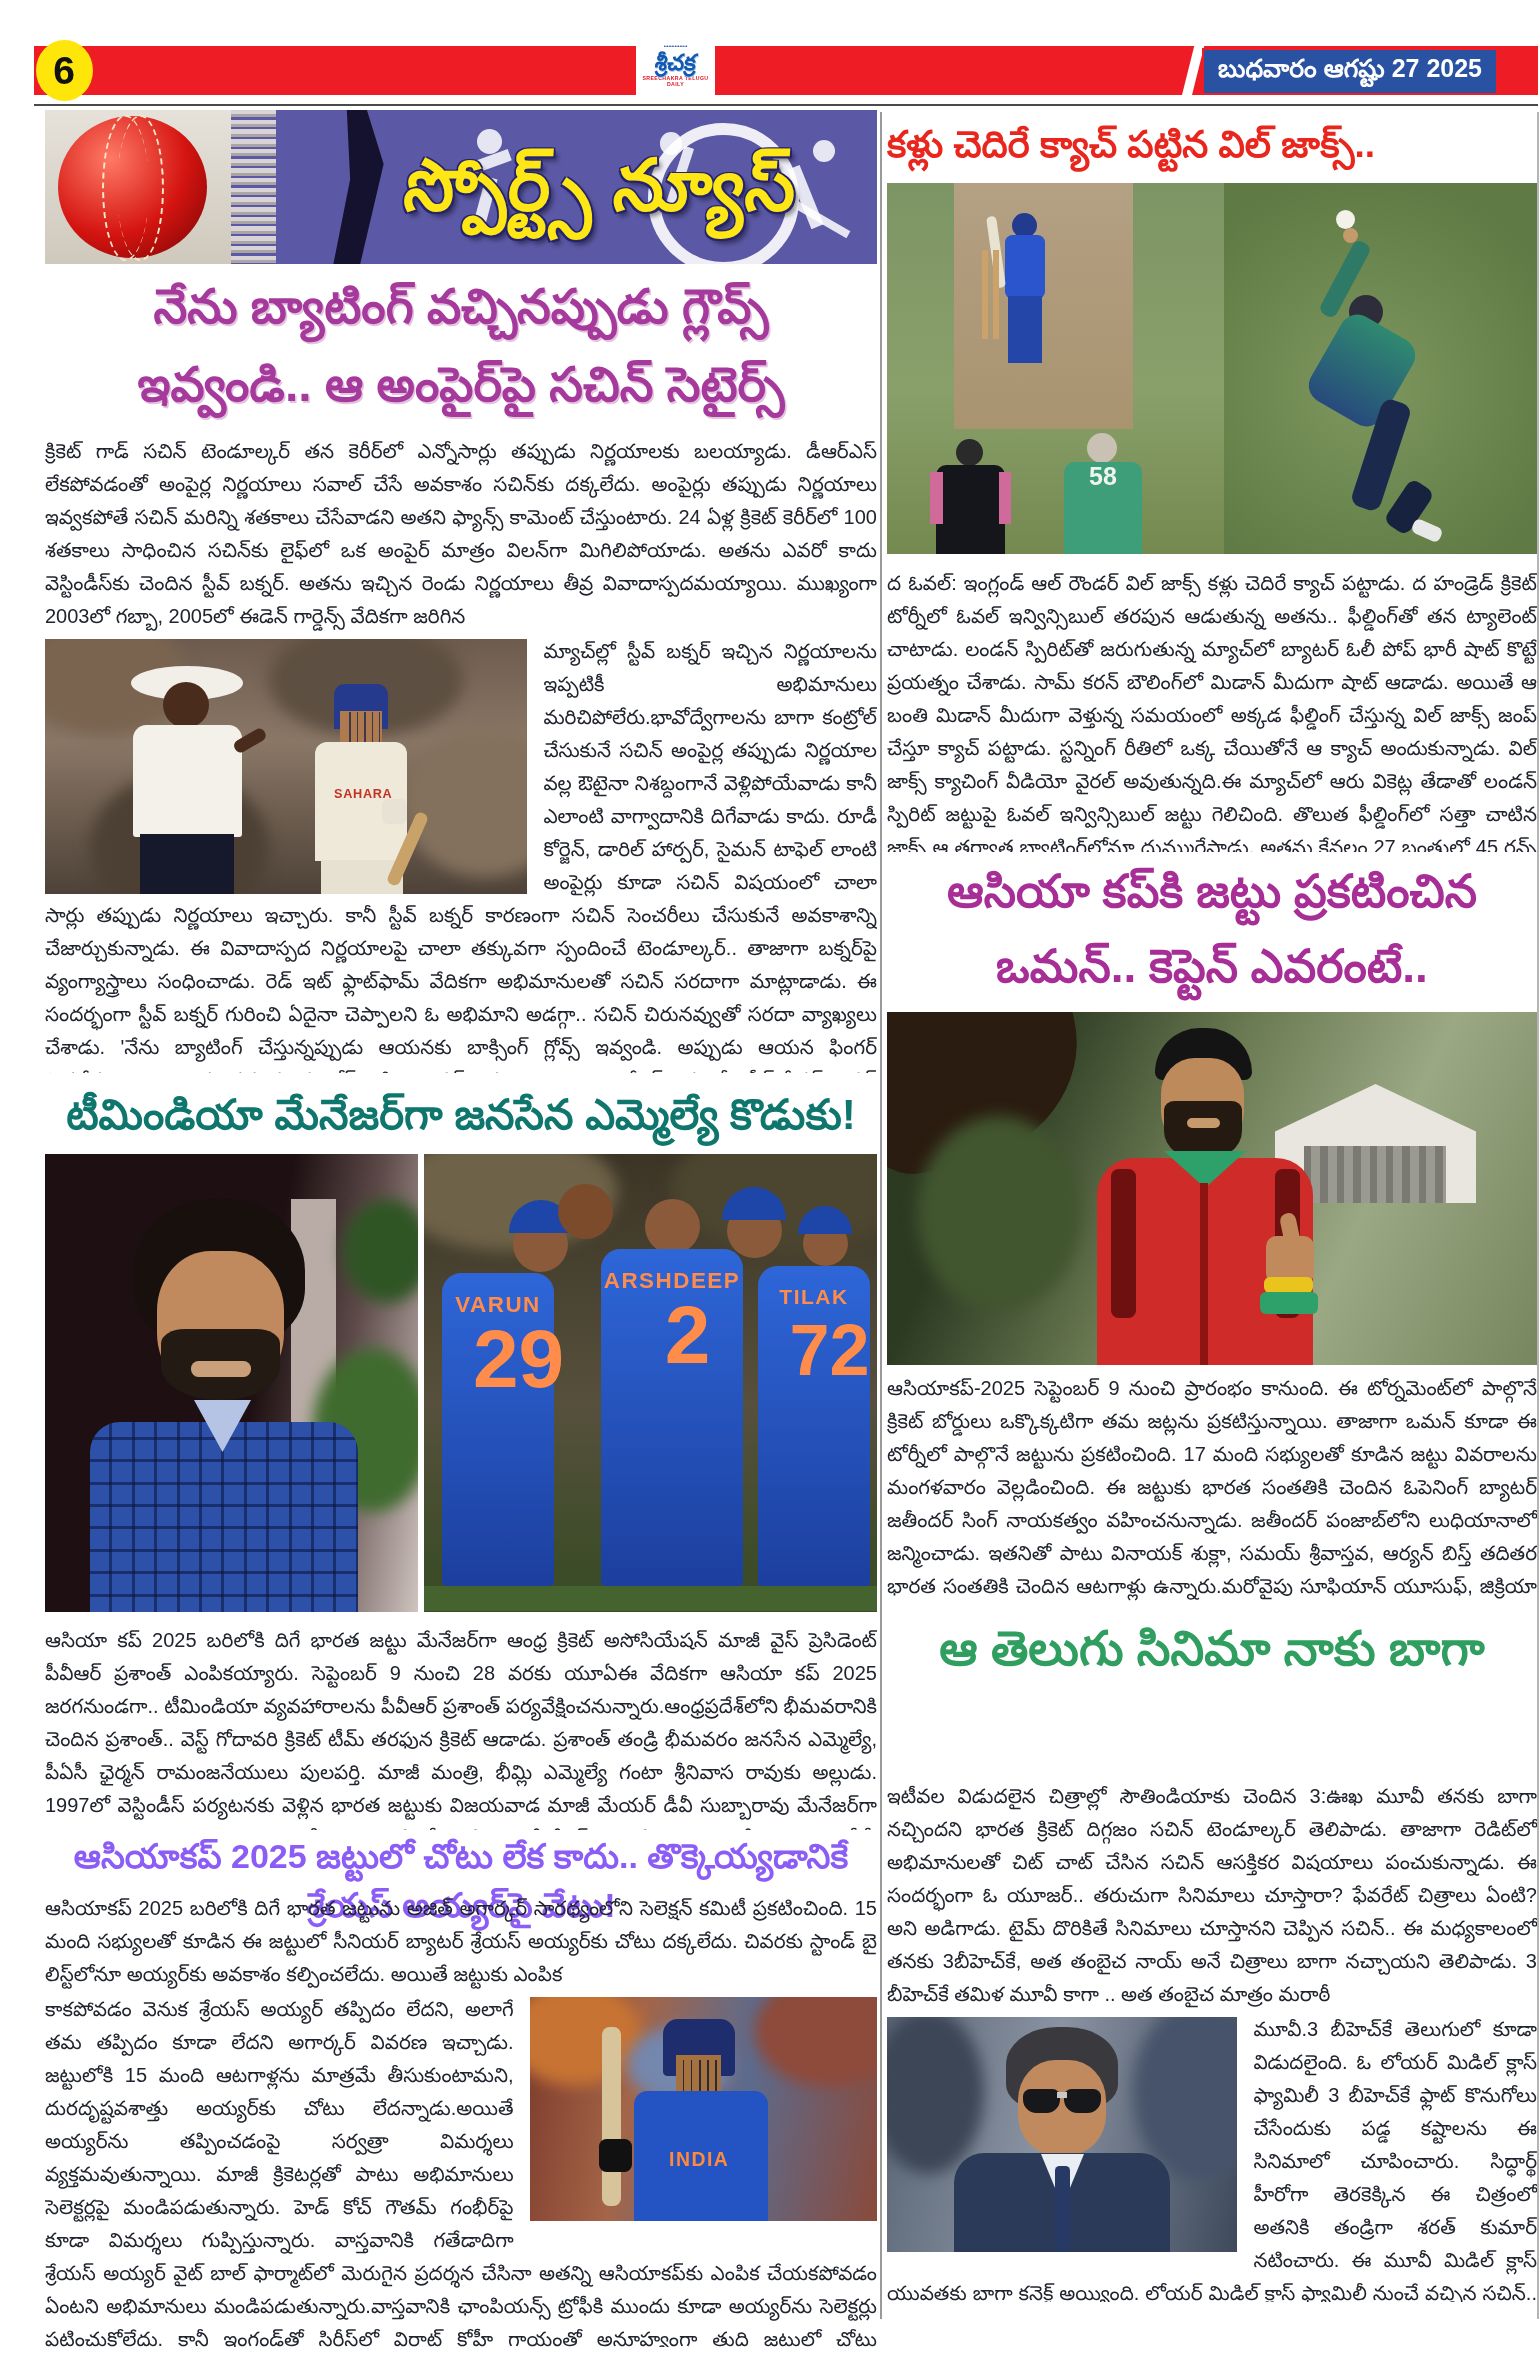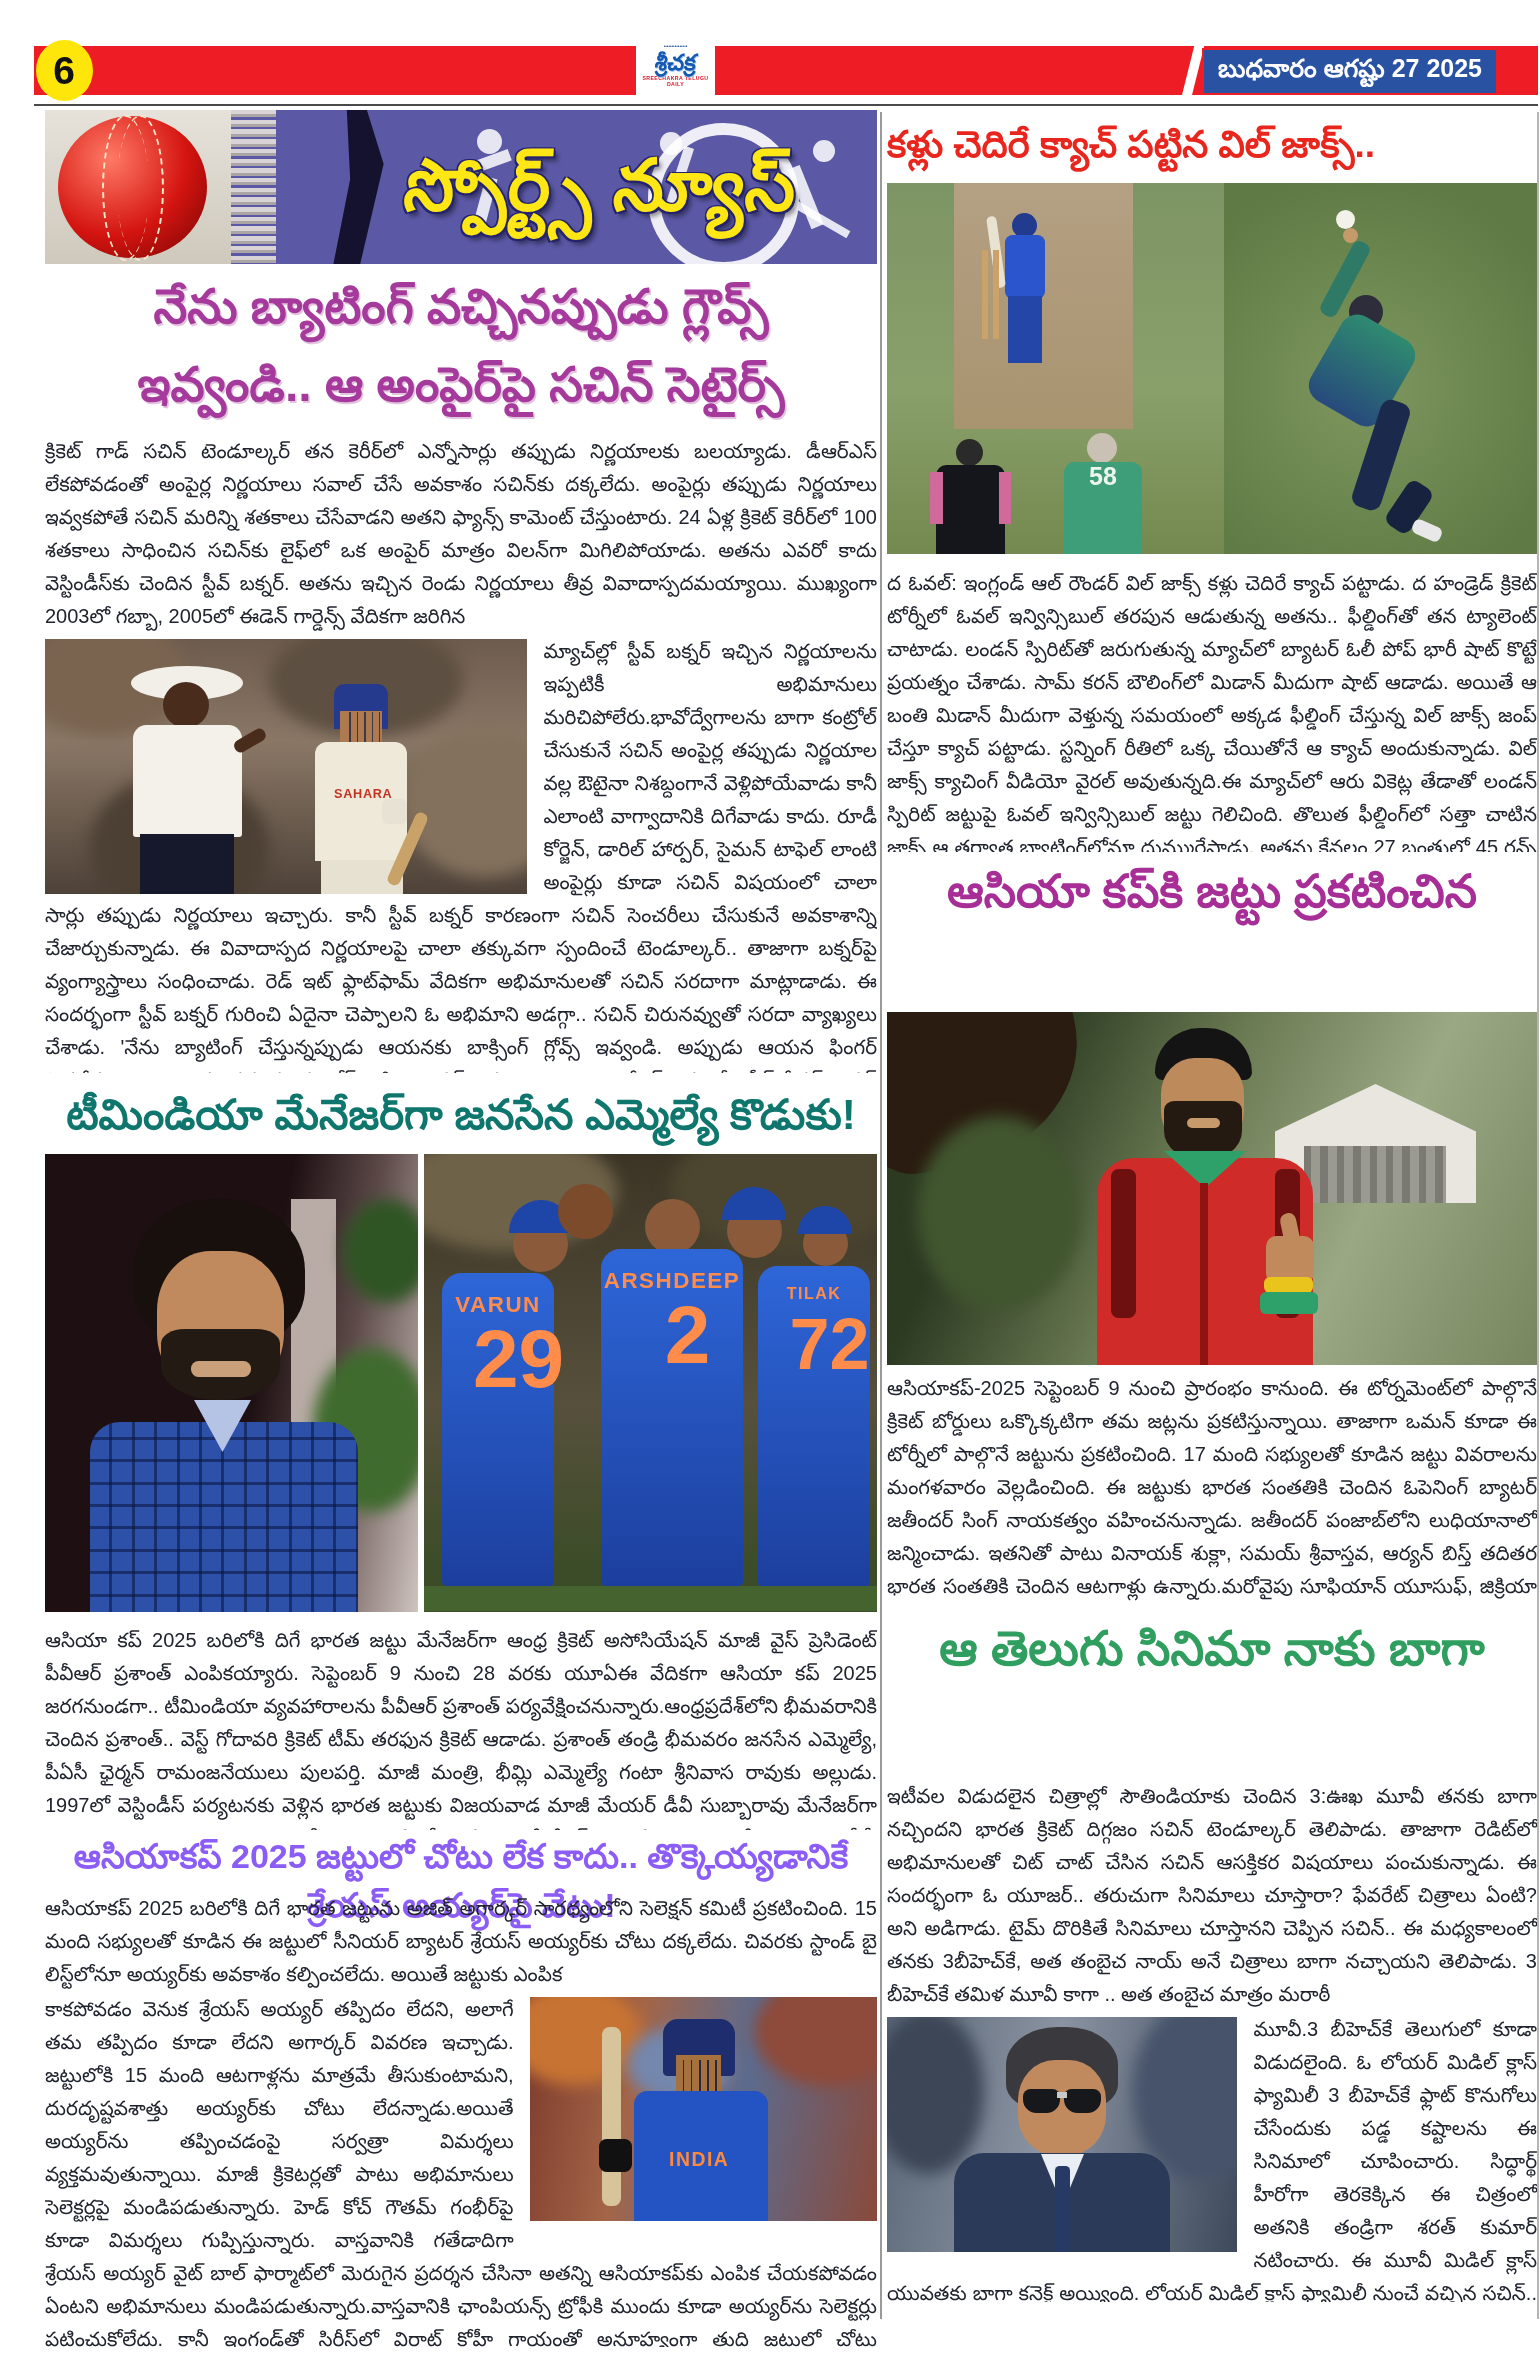--- a/index.html
+++ b/index.html
@@ -192,21 +192,21 @@
 
       <div class="jersey" style="left:18px;top:119px;width:112px;height:313px;">
         <div class="jname">VARUN</div>
         <div class="jnum">29</div>
       </div>
       <div class="jersey" style="left:177px;top:95px;width:142px;height:337px;">
         <div class="jname">ARSHDEEP</div>
         <div class="jnum">2</div>
       </div>
       <div class="jersey" style="left:334px;top:112px;width:112px;height:321px;">
-        <div class="jname" style="font-size:16px;">TILAK</div>
+        <div class="jname" style="font-size:21px;">TILAK</div>
         <div class="jnum" style="font-size:72px;">72</div>
       </div>
       <div class="fig" style="left:0;top:432px;width:453px;height:25px;background:#44632f;"></div>
     </div>
   </div>
 
   <div class="abs bodytxt" id="art-manager-body">
     <p>ఆసియా కప్ 2025 బరిలోకి దిగే భారత జట్టు మేనేజర్‌గా ఆంధ్ర క్రికెట్ అసోసియేషన్ మాజీ వైస్ ప్రెసిడెంట్ పీవీఆర్ ప్రశాంత్ ఎంపికయ్యారు. సెప్టెంబర్ 9 నుంచి 28 వరకు యూఏఈ వేదికగా ఆసియా కప్ 2025 జరగనుండగా.. టీమిండియా వ్యవహారాలను పీవీఆర్ ప్రశాంత్ పర్యవేక్షించనున్నారు.ఆంధ్రప్రదేశ్‌లోని భీమవరానికి చెందిన ప్రశాంత్.. వెస్ట్ గోదావరి క్రికెట్ టీమ్ తరఫున క్రికెట్ ఆడాడు. ప్రశాంత్ తండ్రి భీమవరం జనసేన ఎమ్మెల్యే, పీఏసీ ఛైర్మన్ రామంజనేయులు పులపర్తి. మాజీ మంత్రి, భీమ్లి ఎమ్మెల్యే గంటా శ్రీనివాస రావుకు అల్లుడు. 1997లో వెస్టిండీస్ పర్యటనకు వెళ్లిన భారత జట్టుకు విజయవాడ మాజీ మేయర్ డీవీ సుబ్బారావు మేనేజర్‌గా వ్యవహరించారు. ఆ తర్వాత మరో ఆంధ్ర వ్యక్తి టీమిండియా మేనేజర్‌గా ఎంపికవ్వడం ఇదే తొలిసారి.ఐసీసీ ఛాంపియన్స్ ట్రోఫీ 2025 గెలిచిన భారత జట్టుకు హైదరాబాద్ క్రికెట్ అసోసియేషన్(హెచ్‌సీఏ) సెక్రటరీ దేవ్‌రాజ్ మేనేజర్‌గా వ్యవహరించాడు. ఐపీఎల్ 2025 అనంతరం హెచ్‌సీఏ నిధుల గోల్‌మాల్ కేసులో ఆయన అరెస్ట్ అయ్యారు.ఆసియా కప్ 2025 టోర్నీల్లో భారత్, పాకిస్థాన్, శ్రీలంక, అఫ్గానిస్థాన్, బంగ్లాదేశ్, హాంగ్ కాంగ్, ఒమన్, యూఏఈలు బరిలోకి దిగుతున్నాయి. సెప్టెంబర్ 10 యూఏఈతో తొలి మ్యాచ్ ఆడనున్న భారత్.. 14న పాకిస్థాన్‌తో హైఓల్టేజ్ మ్యాచ్ ఆడనుంది.</p>
   </div>
 
@@ -265,20 +265,21 @@
       <div class="fig" style="left:188px;top:340px;width:30px;height:15px;background:#e8e8e8;border-radius:6px;transform:rotate(24deg);"></div>
     </div>
   </div>
 
   <div class="abs bodytxt" id="art-jacks-body">
     <p>ద ఓవల్: ఇంగ్లండ్ ఆల్ రౌండర్ విల్ జాక్స్ కళ్లు చెదిరే క్యాచ్ పట్టాడు. ద హండ్రెడ్ క్రికెట్ టోర్నీలో ఓవల్ ఇన్విన్సిబుల్ తరపున ఆడుతున్న అతను.. ఫీల్డింగ్‌తో తన ట్యాలెంట్ చాటాడు. లండన్ స్పిరిట్‌తో జరుగుతున్న మ్యాచ్‌లో బ్యాటర్ ఓలీ పోప్ భారీ షాట్ కొట్టే ప్రయత్నం చేశాడు. సామ్ కరన్ బౌలింగ్‌లో మిడాన్ మీదుగా షాట్ ఆడాడు. అయితే ఆ బంతి మిడాన్ మీదుగా వెళ్తున్న సమయంలో అక్కడ ఫీల్డింగ్ చేస్తున్న విల్ జాక్స్ జంప్ చేస్తూ క్యాచ్ పట్టాడు. స్టన్నింగ్ రీతిలో ఒక్క చేయితోనే ఆ క్యాచ్ అందుకున్నాడు. విల్ జాక్స్ క్యాచింగ్ వీడియో వైరల్ అవుతున్నది.ఈ మ్యాచ్‌లో ఆరు వికెట్ల తేడాతో లండన్ స్పిరిట్ జట్టుపై ఓవల్ ఇన్విన్సిబుల్ జట్టు గెలిచింది. తొలుత ఫీల్డింగ్‌లో సత్తా చాటిన జాక్స్ ఆ తర్వాత బ్యాటింగ్‌లోనూ దుమ్మురేపాడు. అతను కేవలం 27 బంతుల్లో 45 రన్స్ చేశాడు. మరో 20 బంతులు ఉండగానే 153 రన్స్ టార్గెట్‌ను ఇన్విన్సిబుల్ జట్టు ఛేజ్ చేసింది. ద హండ్రెడ్ టోర్నీ పాయింట్ల పట్టికలో ఇన్విన్సిబుల్ జట్టు టాప్‌లో ఉన్నది. 8 మ్యాచ్‌లు ఆడిన ఆ జట్టు 24 పాయింట్లతో అగ్రస్థానంలో నిలిచింది.</p>
   </div>
 
   <div class="abs hl" id="hl-oman">
     <div>ఆసియా కప్‌కి జట్టు ప్రకటించిన</div>
+    <div>ఒమన్.. కెప్టెన్ ఎవరంటే..</div>
   </div>
 
   <div class="abs photo" id="ph-oman">
     <div class="fig" style="left:-30px;top:-45px;width:224px;height:194px;background:#2a1c10;border-radius:0 0 60% 20%;transform:rotate(-12deg);"></div>
     <div class="blob" style="left:30px;top:104px;width:164px;height:194px;background:#41552f;"></div>
     <div class="fig" style="left:388px;top:72px;width:201px;height:119px;background:#e8e6de;clip-path:polygon(0 40%,50% 0,100% 40%,100% 100%,0 100%);"></div>
     <div class="fig" style="left:417px;top:134px;width:142px;height:57px;background:repeating-linear-gradient(90deg,#7a7a72 0 7.5px,#9a9a90 7.5px 16.4px);"></div>
 
     <div class="fig" style="left:268px;top:16.4px;width:97px;height:52px;background:#141414;border-radius:45px 45px 7.5px 7.5px;"></div>
     <div class="fig" style="left:274px;top:46px;width:83px;height:89px;background:#bd8a5c;border-radius:40%;"></div>

